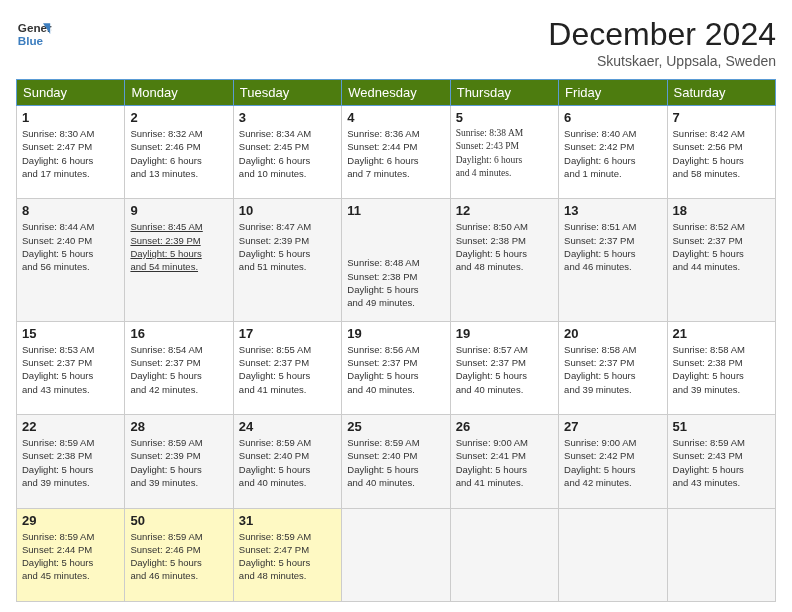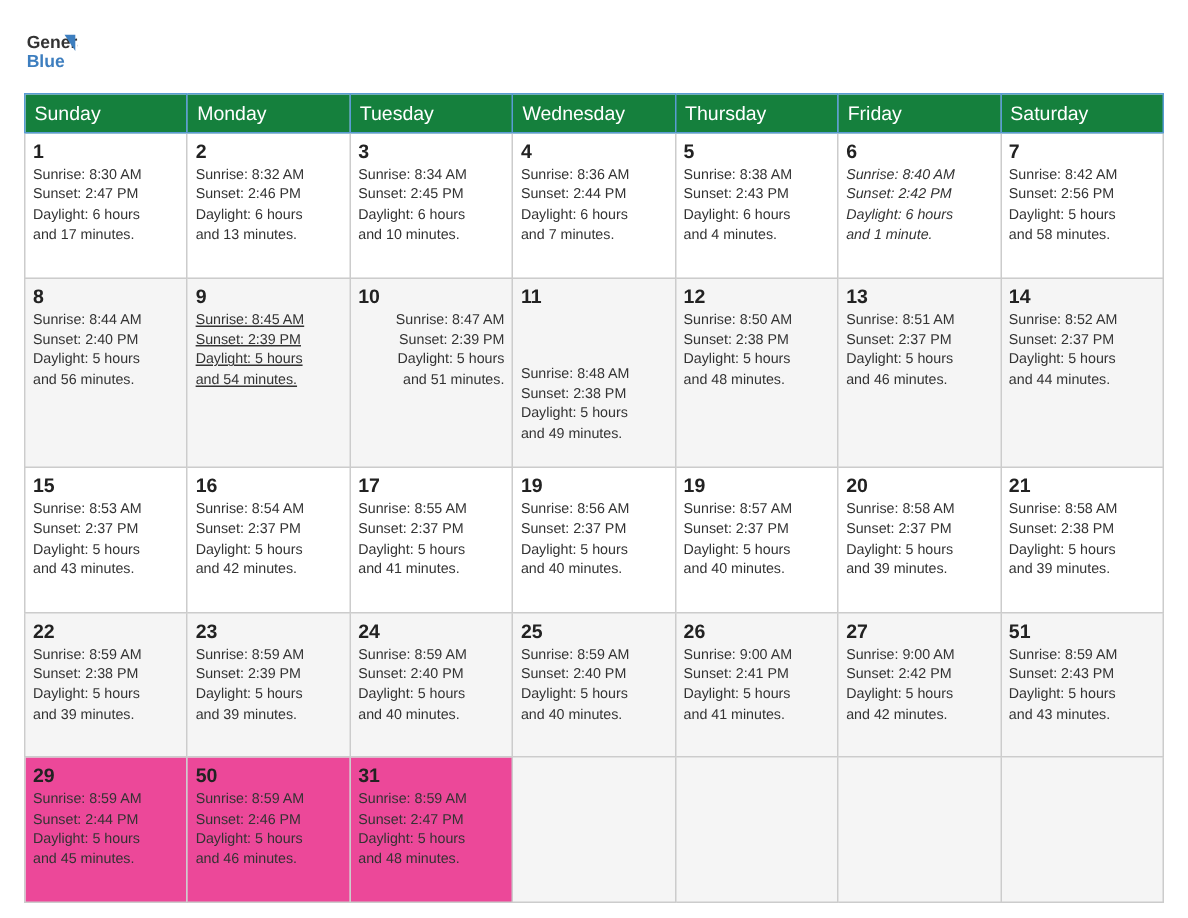--- a/index.html
+++ b/index.html
@@ -45,42 +45,42 @@
       color: #555;
     }
     .calendar {
       flex: 1;
       border: 1px solid #ccc;
       border-collapse: collapse;
       width: 100%;
       table-layout: fixed;
     }
     .calendar th {
-      background-color: #15803d;
+      background-color: #4d7c0f;
       color: white;
       text-align: left;
       padding: 5px 6px;
       font-size: 13px;
       font-weight: normal;
       border: 1px solid #5a9bd4;
     }
     .calendar td {
       border: 1px solid #ccc;
       vertical-align: top;
       padding: 4px 5px;
       font-size: 10px;
       color: #333;
       background: #fff;
       height: 88px;
     }
     .calendar tr:nth-child(even) td {
       background: #f5f5f5;
     }
     .calendar tr:last-child td {
-      background: #ec4899;
+      background: #fef9c3;
     }
     .day-num {
       font-size: 13px;
       font-weight: bold;
       color: #222;
       display: block;
       margin-bottom: 2px;
     }
     .day-info {
       font-size: 9.5px;
@@ -95,20 +95,24 @@
 <body>
 
 <div class="page">
   <div class="header">
     <div class="logo">
       <svg class="logo-icon" viewBox="0 0 40 40" xmlns="http://www.w3.org/2000/svg">
         <text x="2" y="18" font-size="13" font-weight="bold" fill="#333">General</text>
         <text x="2" y="32" font-size="13" font-weight="bold" fill="#3d7ebf">Blue</text>
         <polygon points="30,8 38,8 38,20" fill="#3d7ebf"></polygon>
       </svg>
+    </div>
+    <div class="title-section">
+      <div class="month-title">December 2024</div>
+      <div class="subtitle">Skutskaer, Uppsala, Sweden</div>
     </div>
   </div>
 
   <table class="calendar">
     <thead>
       <tr>
         <th>Sunday</th>
         <th>Monday</th>
         <th>Tuesday</th>
         <th>Wednesday</th>
@@ -142,28 +146,28 @@
           </td>
           <td>
             <span class="day-num">4</span>
             <div class="day-info" style="white-space: pre-line;">Sunrise: 8:36 AM
 Sunset: 2:44 PM
 Daylight: 6 hours
 and 7 minutes.</div>
           </td>
           <td>
             <span class="day-num">5</span>
-            <div class="day-info" style="white-space: pre-line;">Sunrise: 8:38 AM
+            <div class="day-info" style="white-space: pre-line; font-family: Liberation Serif, serif;">Sunrise: 8:38 AM
 Sunset: 2:43 PM
 Daylight: 6 hours
 and 4 minutes.</div>
           </td>
           <td>
             <span class="day-num">6</span>
-            <div class="day-info" style="white-space: pre-line; font-style: italic;">Sunrise: 8:40 AM
+            <div class="day-info" style="white-space: pre-line;">Sunrise: 8:40 AM
 Sunset: 2:42 PM
 Daylight: 6 hours
 and 1 minute.</div>
           </td>
           <td>
             <span class="day-num">7</span>
             <div class="day-info" style="white-space: pre-line;">Sunrise: 8:42 AM
 Sunset: 2:56 PM
 Daylight: 5 hours
 and 58 minutes.</div>
@@ -179,21 +183,21 @@
           </td>
           <td>
             <span class="day-num">9</span>
             <div class="day-info" style="white-space: pre-line; text-decoration: underline;">Sunrise: 8:45 AM
 Sunset: 2:39 PM
 Daylight: 5 hours
 and 54 minutes.</div>
           </td>
           <td>
             <span class="day-num">10</span>
-            <div class="day-info" style="white-space: pre-line; text-align: right;">Sunrise: 8:47 AM
+            <div class="day-info" style="white-space: pre-line;">Sunrise: 8:47 AM
 Sunset: 2:39 PM
 Daylight: 5 hours
 and 51 minutes.</div>
           </td>
           <td>
             <span class="day-num">11</span>
             <div class="day-info" style="white-space: pre-line; margin-top: 38px;">Sunrise: 8:48 AM
 Sunset: 2:38 PM
 Daylight: 5 hours
 and 49 minutes.</div>
@@ -206,21 +210,21 @@
 and 48 minutes.</div>
           </td>
           <td>
             <span class="day-num">13</span>
             <div class="day-info" style="white-space: pre-line;">Sunrise: 8:51 AM
 Sunset: 2:37 PM
 Daylight: 5 hours
 and 46 minutes.</div>
           </td>
           <td>
-            <span class="day-num">14</span>
+            <span class="day-num">18</span>
             <div class="day-info" style="white-space: pre-line;">Sunrise: 8:52 AM
 Sunset: 2:37 PM
 Daylight: 5 hours
 and 44 minutes.</div>
           </td>
         </tr>
         <tr>
           <td>
             <span class="day-num">15</span>
             <div class="day-info" style="white-space: pre-line;">Sunrise: 8:53 AM
@@ -273,21 +277,21 @@
         </tr>
         <tr>
           <td>
             <span class="day-num">22</span>
             <div class="day-info" style="white-space: pre-line;">Sunrise: 8:59 AM
 Sunset: 2:38 PM
 Daylight: 5 hours
 and 39 minutes.</div>
           </td>
           <td>
-            <span class="day-num">23</span>
+            <span class="day-num">28</span>
             <div class="day-info" style="white-space: pre-line;">Sunrise: 8:59 AM
 Sunset: 2:39 PM
 Daylight: 5 hours
 and 39 minutes.</div>
           </td>
           <td>
             <span class="day-num">24</span>
             <div class="day-info" style="white-space: pre-line;">Sunrise: 8:59 AM
 Sunset: 2:40 PM
 Daylight: 5 hours

